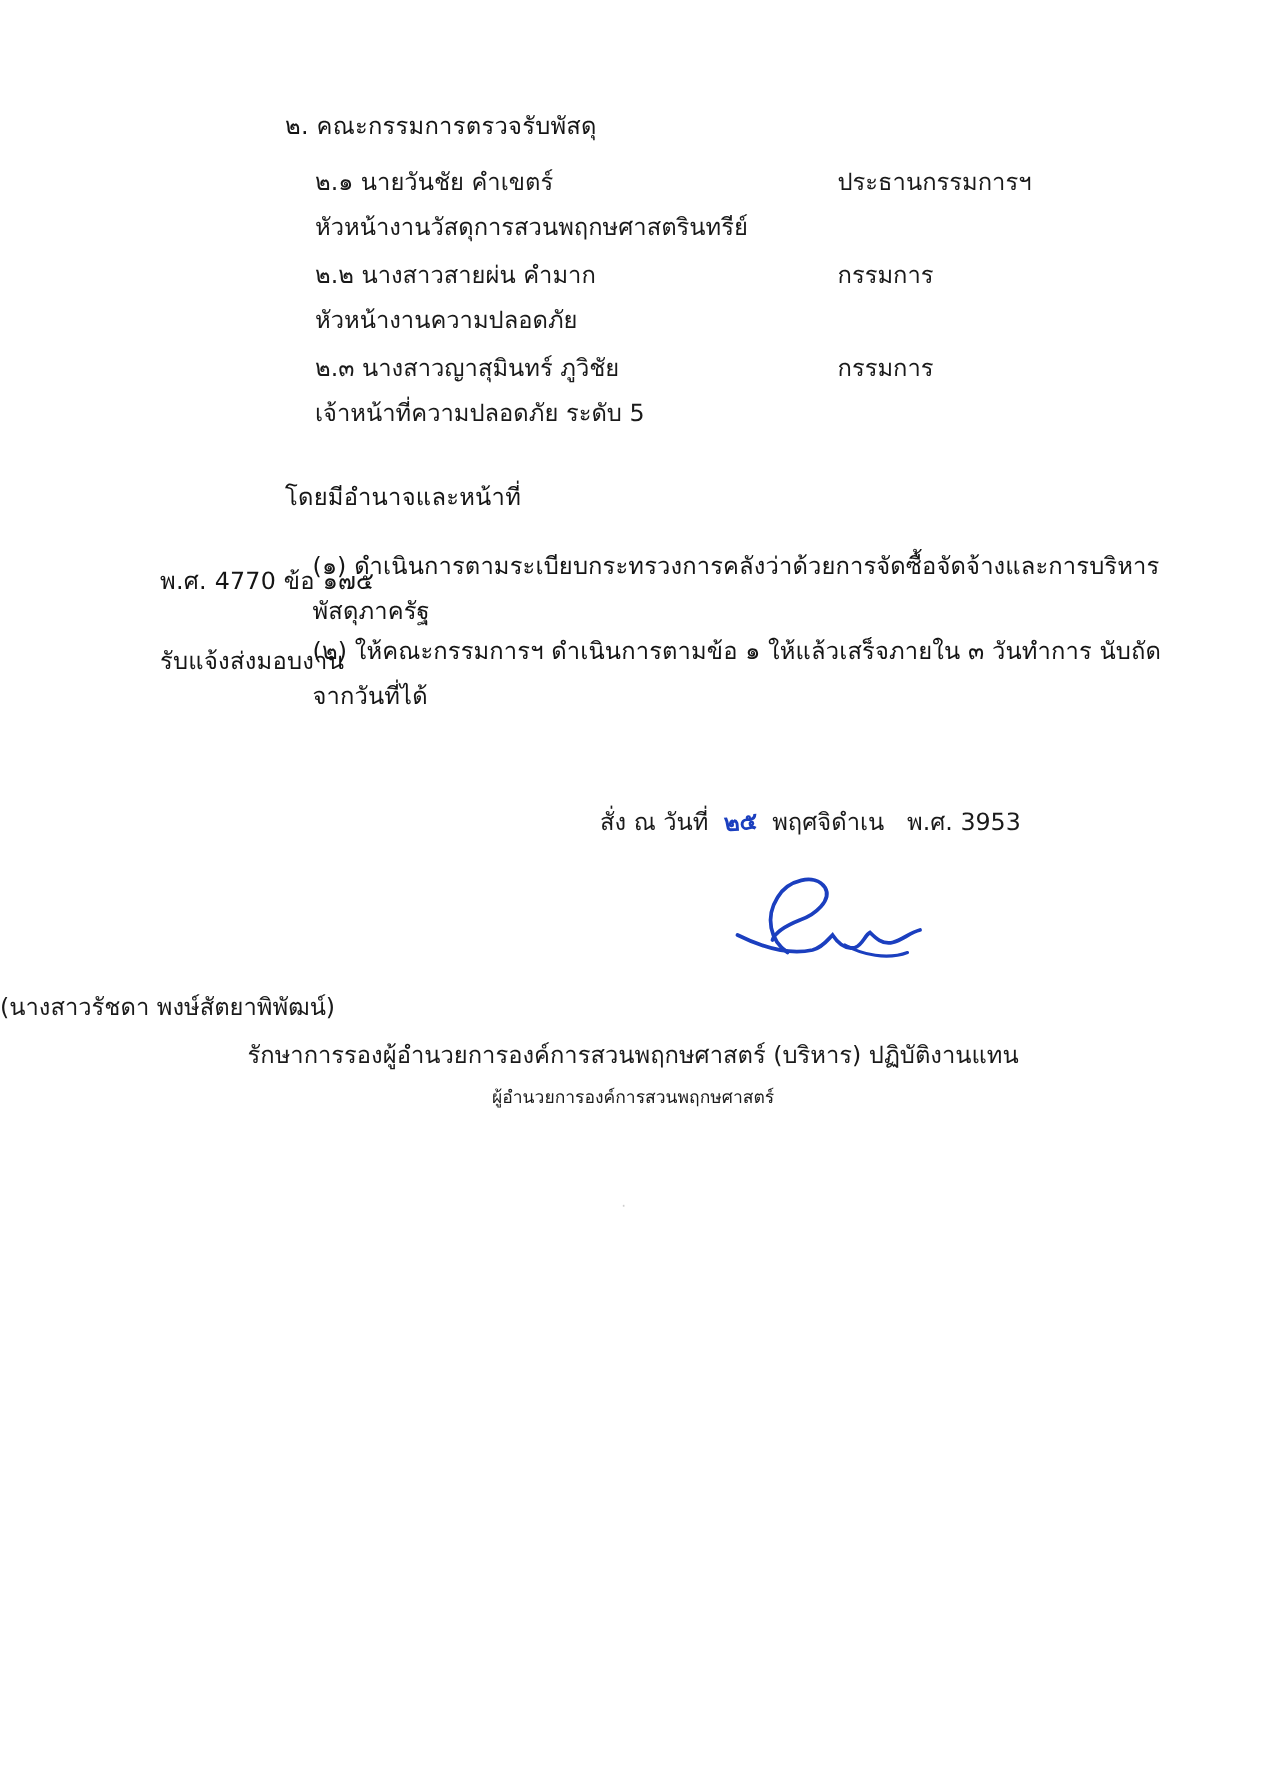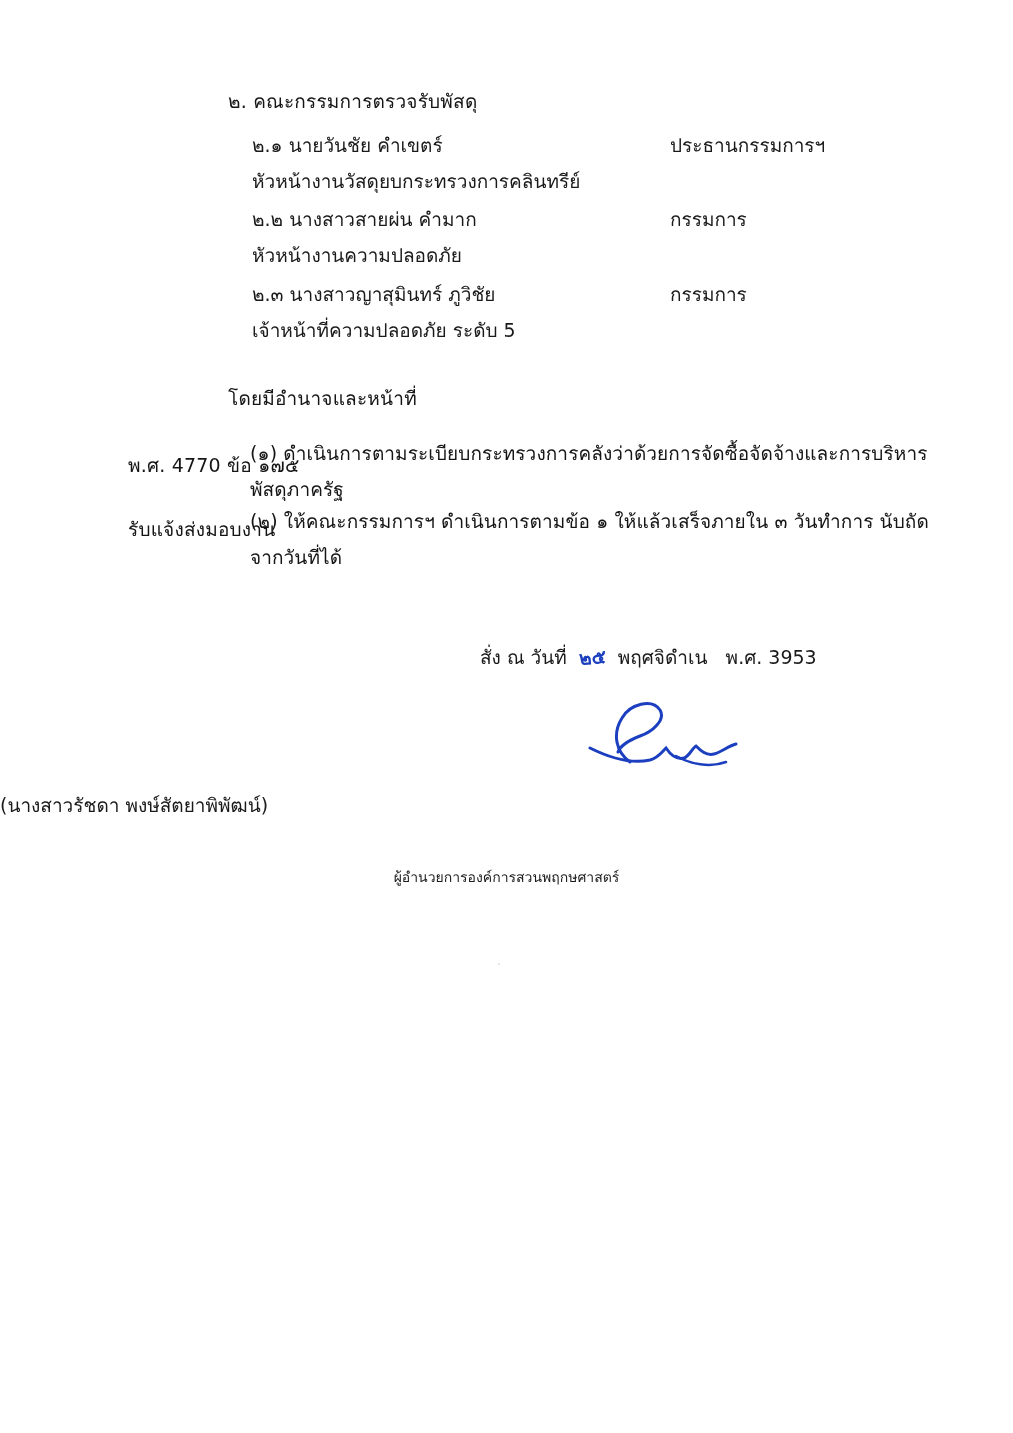--- a/index.html
+++ b/index.html
@@ -113,21 +113,21 @@
 </style>
 </head>
 <body>
 
 <div class="page">
 
   <div class="line sec-heading">๒. คณะกรรมการตรวจรับพัสดุ</div>
 
   <div class="member m1">
     <div class="m-name">๒.๑ นายวันชัย คำเขตร์</div>
-    <div class="m-role">หัวหน้างานวัสดุยบกระทรวงการคลินทรีย์</div>
+    <div class="m-role">หัวหน้างานวัสดุการสวนพฤกษศาสตรินทรีย์</div>
     <div class="m-title">ประธานกรรมการฯ</div>
   </div>
 
   <div class="member m2">
     <div class="m-name">๒.๒ นางสาวสายผ่น คำมาก</div>
     <div class="m-role">หัวหน้างานความปลอดภัย</div>
     <div class="m-title">กรรมการ</div>
   </div>
 
   <div class="member m3">
@@ -154,17 +154,18 @@
 
   <div class="signature">
     <svg width="190" height="90" viewBox="0 0 190 90" fill="none" xmlns="http://www.w3.org/2000/svg">
       <path d="M54 72 C40 62, 36 44, 46 28 C54 14, 76 8, 84 20 C90 30, 76 42, 64 46 C54 50, 44 56, 42 62" stroke="#1b3fbf" stroke-width="3" stroke-linecap="round" fill="none"></path>
       <path d="M14 58 C34 68, 56 74, 74 70 C82 68, 86 62, 90 58 C94 64, 100 70, 108 68 C114 66, 116 58, 120 56 C124 60, 130 66, 138 64 C146 62, 152 56, 160 54" stroke="#1b3fbf" stroke-width="3" stroke-linecap="round" fill="none"></path>
       <path d="M100 66 C114 74, 134 78, 150 72" stroke="#1b3fbf" stroke-width="2.5" stroke-linecap="round" fill="none"></path>
     </svg>
   </div>
 
   <div class="sig-name">(นางสาวรัชดา พงษ์สัตยาพิพัฒน์)</div>
+  <div class="sig-role1">รักษาการรองผู้อำนวยการองค์การสวนพฤกษศาสตร์ (บริหาร) ปฏิบัติงานแทน</div>
   <div class="sig-role2">ผู้อำนวยการองค์การสวนพฤกษศาสตร์</div>
 
   <div class="faint-mark">·</div>
 
 </div>
 
 </body></html>

